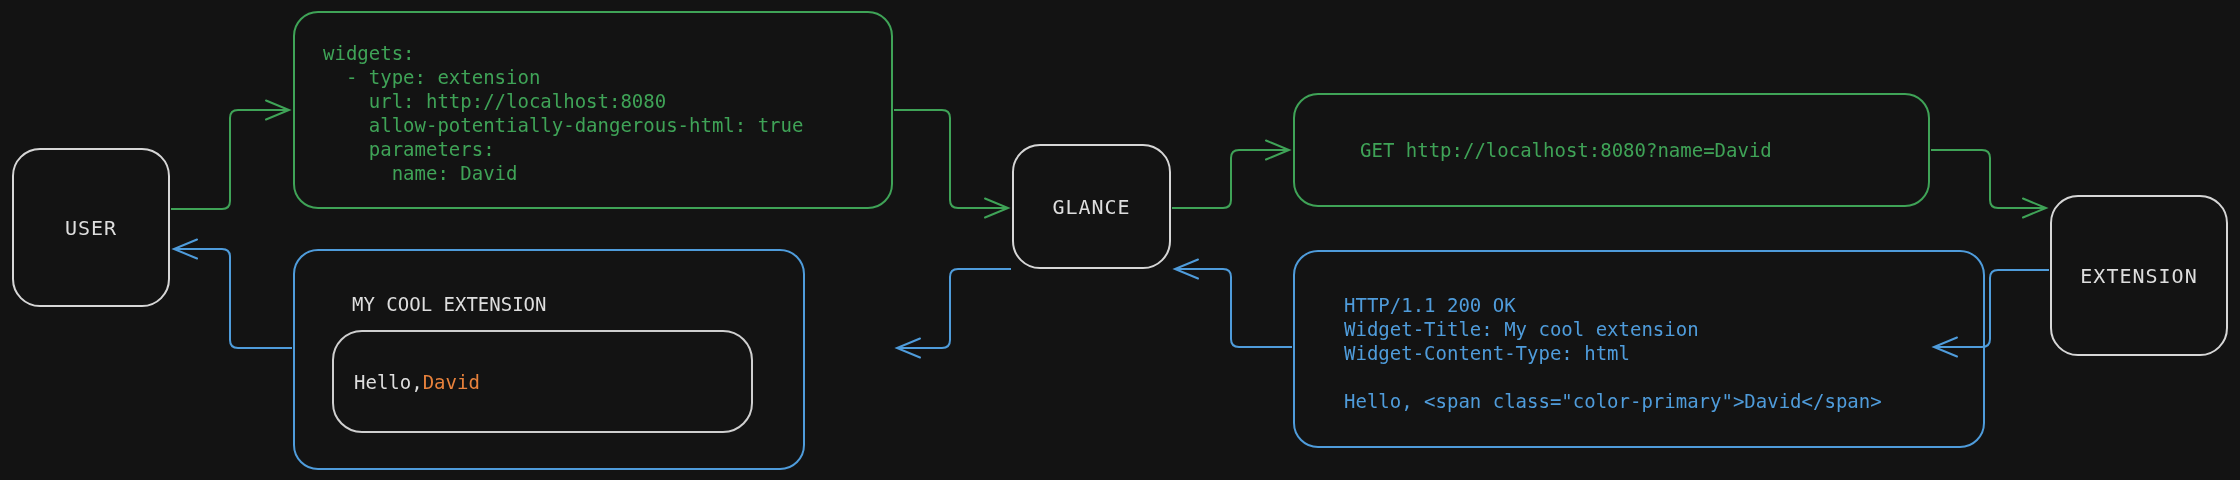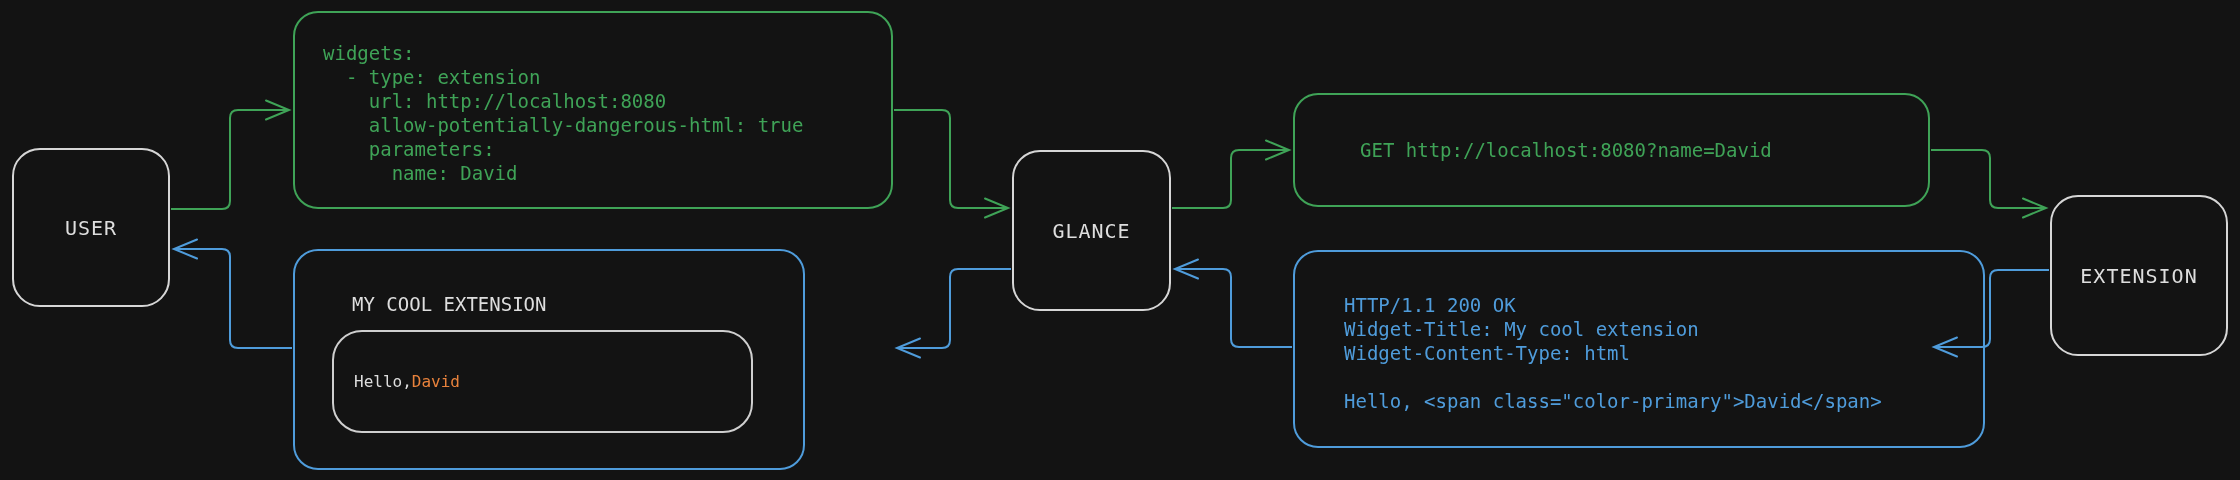--- a/index.html
+++ b/index.html
@@ -34,21 +34,21 @@
     border: 2px solid var(--neutral-border);
     border-radius: 28px;
     display: flex;
     align-items: center;
     justify-content: center;
     color: var(--neutral-text);
     font-size: 20px;
     letter-spacing: 1px;
   }
   .node-user      { left: 12px;   top: 148px; width: 158px; height: 159px; }
-  .node-glance    { left: 1012px; top: 150px; width: 159px; height: 161px; }
+  .node-glance    { left: 1012px; top: 144px; width: 159px; height: 125px; }
   .node-extension { left: 2050px; top: 149px; width: 178px; height: 161px; margin-top: 46px; }
 
   .msg-box {
     position: absolute;
     border-radius: 25px;
     border: 2px solid;
   }
   .msg-box pre {
     margin: 0;
     font-family: "DejaVu Sans Mono", "Liberation Mono", monospace;
@@ -74,21 +74,21 @@
   }
   .widget-preview {
     position: absolute;
     left: 37px; top: 79px;
     width: 421px; height: 103px;
     border: 2px solid #cfcfcf;
     border-radius: 30px;
     display: flex;
     align-items: center;
     padding-left: 20px;
-    font-size: 16px;
+    font-size: 19px;
     color: var(--neutral-text);
   }
   .widget-preview .name { color: var(--accent); }
 </style>
 </head>
 <body>
 
 <div class="canvas">
 
   <svg class="connectors" width="2240" height="480" viewBox="0 0 2240 480">

